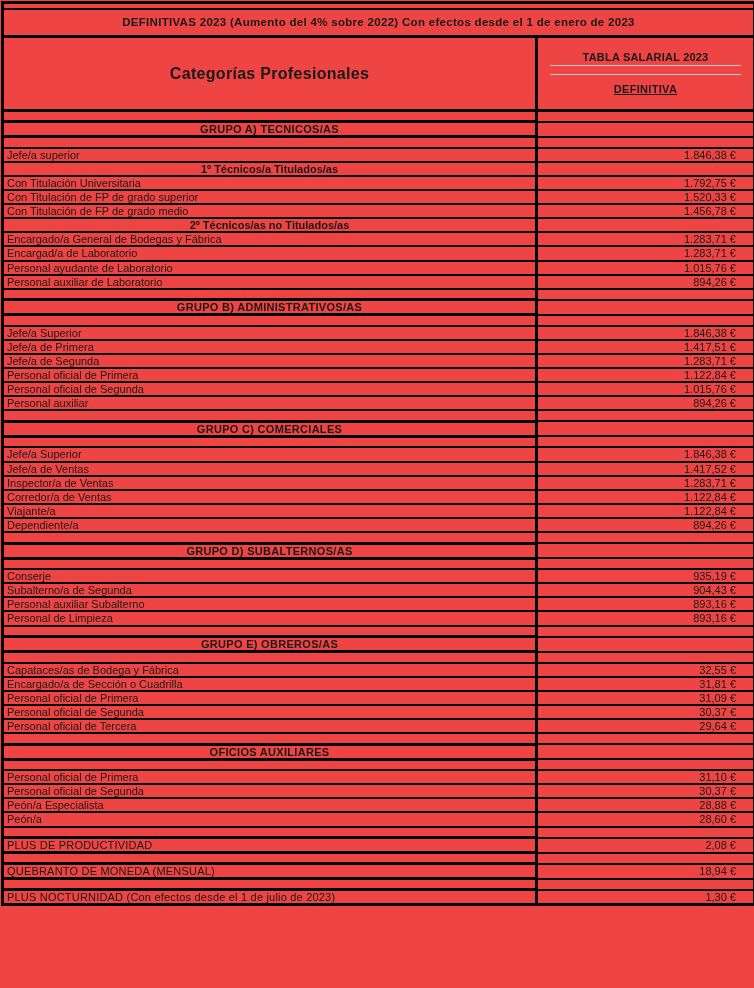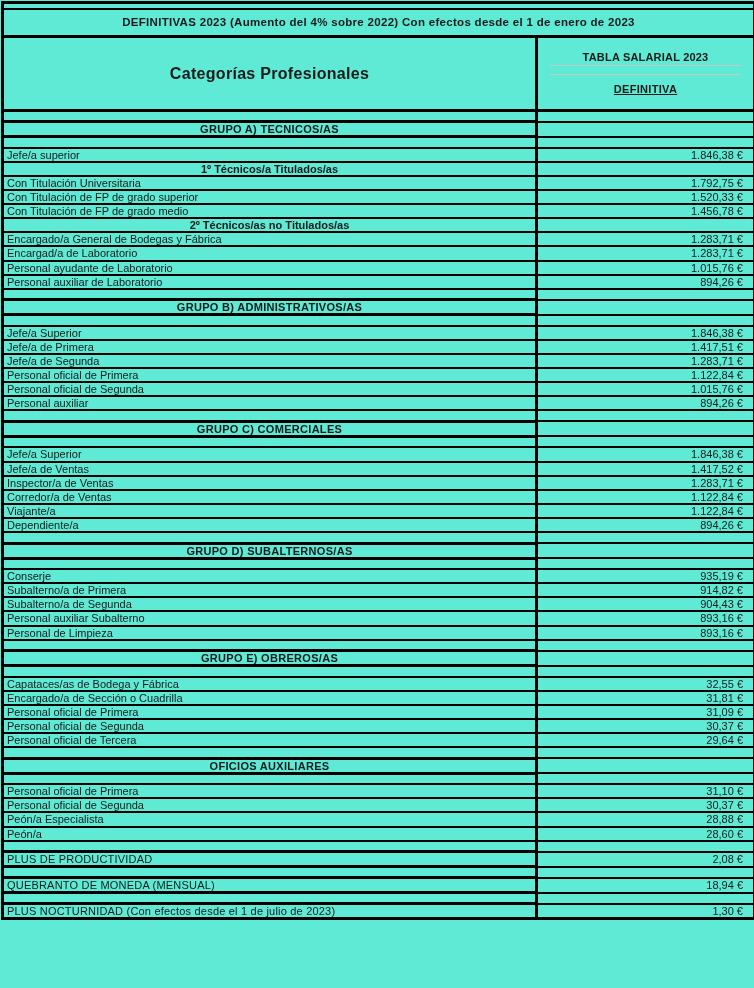--- a/index.html
+++ b/index.html
@@ -5,21 +5,21 @@
   * { box-sizing: border-box; margin: 0; padding: 0; }
   html, body { background: #ffffff; }
   body {
     font-family: "Liberation Sans", "DejaVu Sans", sans-serif;
     color: #1a1a1a;
     width: 754px;
   }
   .page {
     width: 754px;
     height: 988px;
-    background: #5eead4;
+    background: #ef4444;
     overflow: hidden;
     padding: 1px 0 0 1px;
   }
   table.salary-table {
     border-collapse: collapse;
     width: 752px;
     table-layout: fixed;
     border: 3px solid #000000;
   }
   col.col-categories { width: 534px; }
@@ -71,21 +71,21 @@
     font-weight: bold;
     font-size: 11px;
     text-align: center;
     padding: 8px 2px 2px 2px;
     letter-spacing: 0.3px;
     text-decoration: underline;
   }
 
   
   td.cell-label  { text-align: left;  border-right: 3px solid #000; }
-  td.cell-value  { text-align: right; border-left: 3px solid #000; padding-right: 10px; }
+  td.cell-value  { text-align: right; border-left: 3px solid #000; padding-right: 17px; }
 
   tr.row-blank td { height: 11px; }
   tr.row-data td, tr.row-subheader td { height: 13px; }
   tr.row-group td, tr.row-plus td { height: 15px; }
 
   tr.row-group td.cell-label {
     text-align: center;
     font-weight: bold;
     border: 3px solid #000;
     letter-spacing: 0.3px;
@@ -262,24 +262,20 @@
         </tr>
         <tr class="row-blank">
           <td class="cell-label"></td>
           <td class="cell-value"></td>
         </tr>
         <tr class="row-data">
           <td class="cell-label">Conserje</td>
           <td class="cell-value">935,19 €</td>
         </tr>
         <tr class="row-data">
-          <td class="cell-label">Subalterno/a de Primera</td>
-          <td class="cell-value">914,82 €</td>
-        </tr>
-        <tr class="row-data">
           <td class="cell-label">Subalterno/a de Segunda</td>
           <td class="cell-value">904,43 €</td>
         </tr>
         <tr class="row-data">
           <td class="cell-label">Personal auxiliar Subalterno</td>
           <td class="cell-value">893,16 €</td>
         </tr>
         <tr class="row-data">
           <td class="cell-label">Personal de Limpieza</td>
           <td class="cell-value">893,16 €</td>

